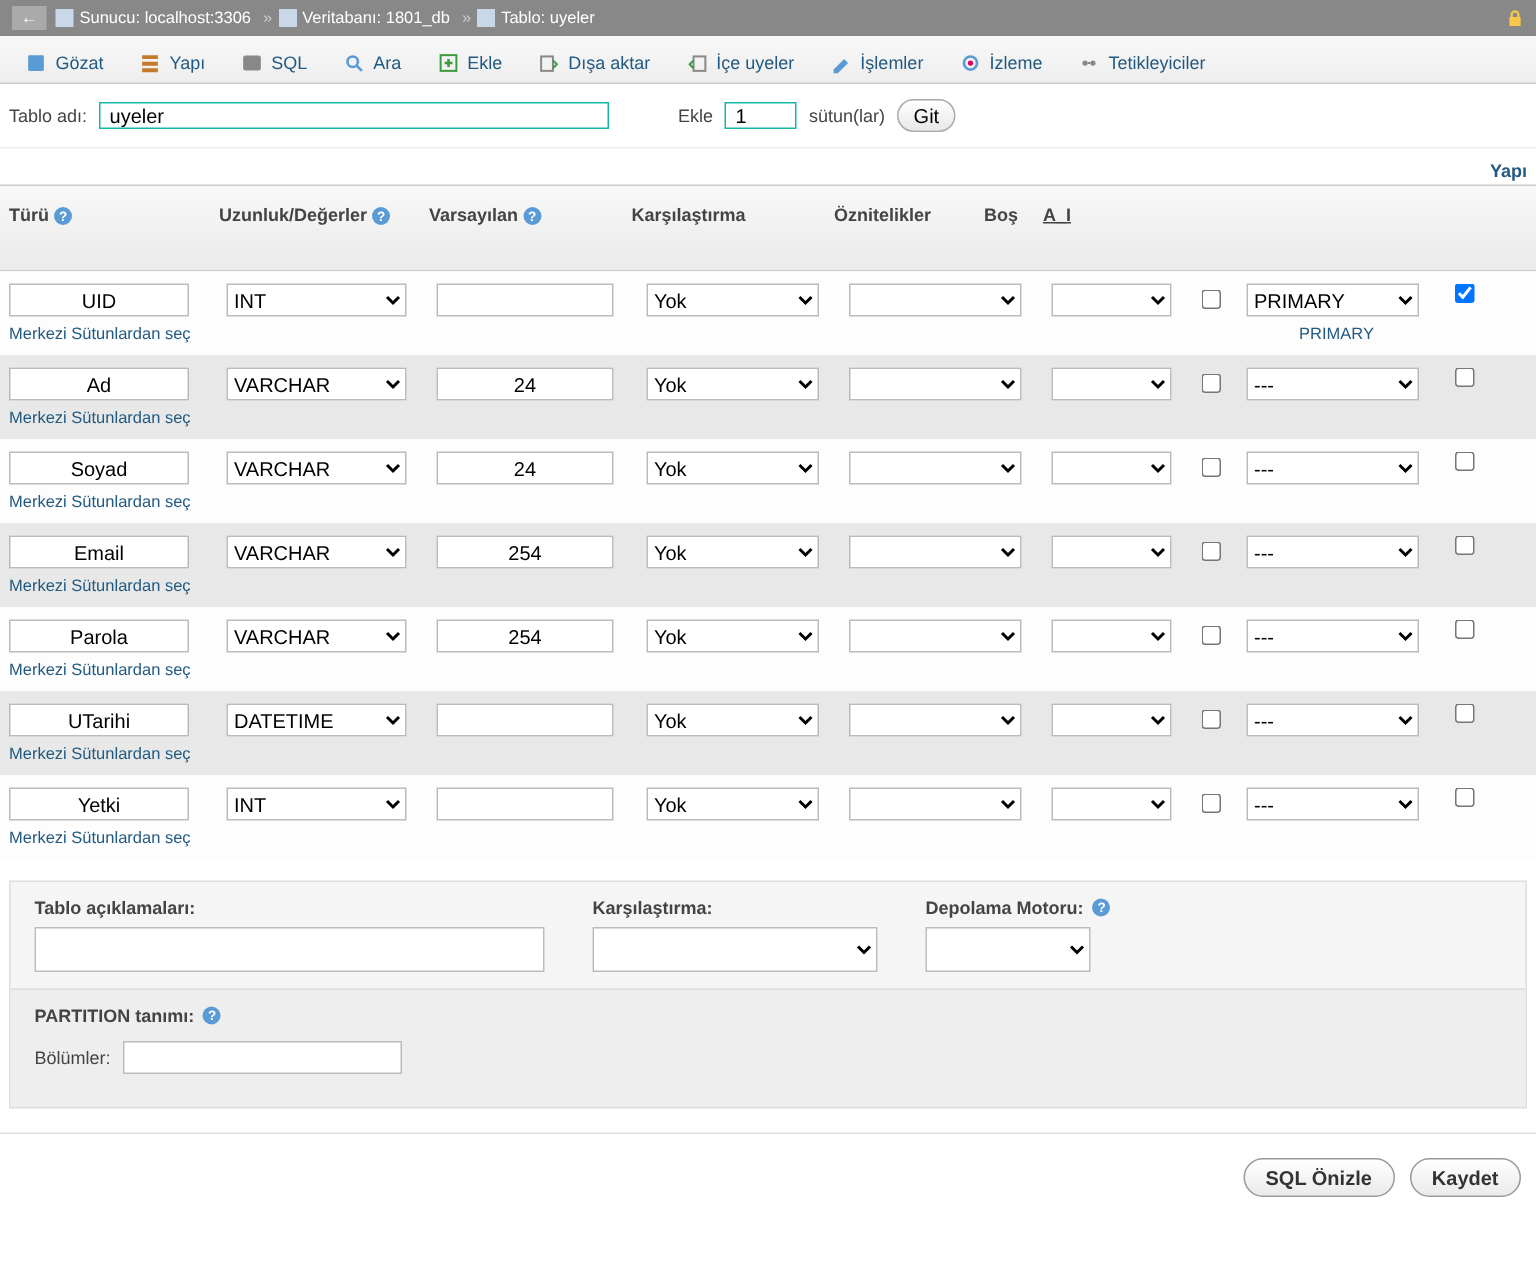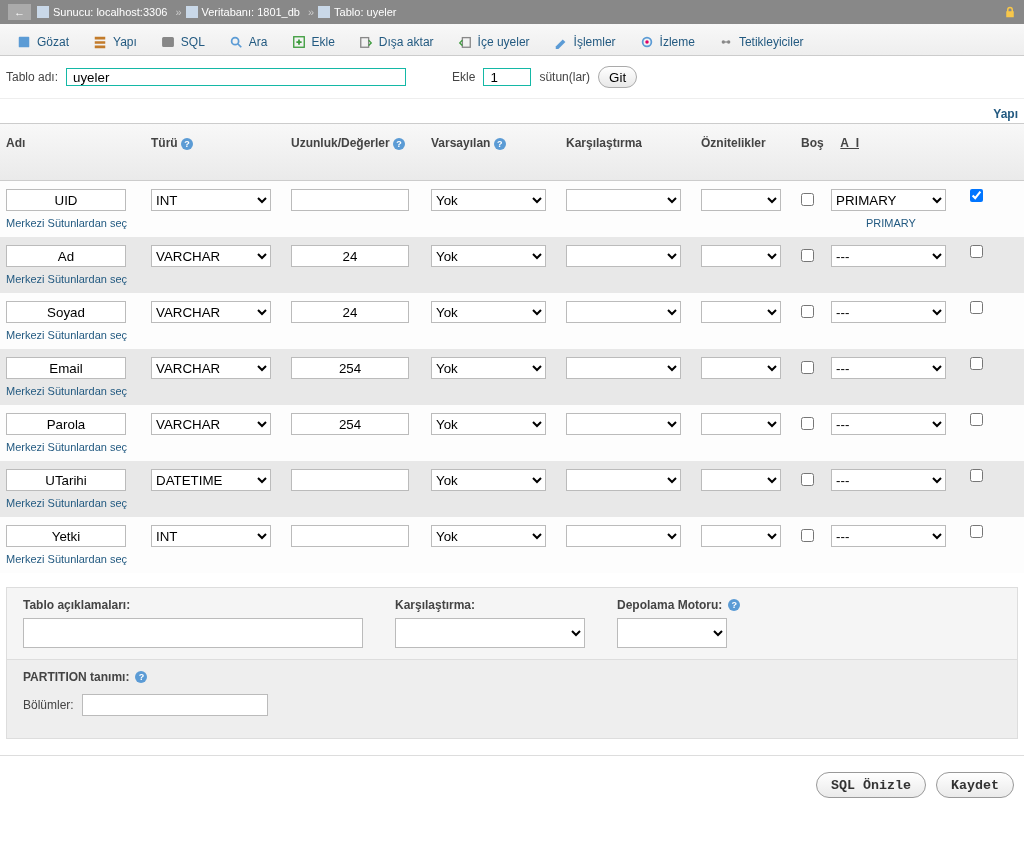--- a/index.html
+++ b/index.html
@@ -65,21 +65,21 @@
 .partition { padding:10px 16px; width:100%; background:#eee; border-top:1px solid #ddd;}
 .partition .lbl{font-weight:700; display:flex; align-items:center; gap:6px; margin-bottom:10px;}
 .part-row{display:flex; align-items:center; gap:8px; margin-bottom:12px;}
 .part-row select{width:124px; height:22px; border:1px solid #bbb;}
 .part-row input[type=text]{width:186px; height:22px; border:1px solid #bbb; padding:2px 6px;}
 .part-row .paren{font-size:14px;}
 .part-row2 input{width:48px; height:22px; border:1px solid #bbb;}
 
 
 .footer { display:flex; justify-content:flex-end; gap:10px; padding:16px 10px; border-top:1px solid #ddd; margin-top:16px;}
-.footer button { height:26px; padding:4px 14px; border:1px solid #999; border-radius:13px; background:linear-gradient(#fff,#eaeaea); font-weight:700; cursor:pointer; color:#333;font-family:Liberation Mono, monospace;}
+.footer button { height:26px; padding:4px 14px; border:1px solid #999; border-radius:13px; background:linear-gradient(#fff,#eaeaea); font-weight:700; cursor:pointer; color:#333;}
 
 
 .i-browse{ fill:#5b9bd5 } .i-struct{fill:#c27b2a} .i-sql{fill:#888}
 </style>
 </head>
 <body>
 
 <div class="breadcrumb-bar">
   <span class="back">←</span>
   <span class="bc-item">
@@ -180,21 +180,20 @@
   <label>Ekle</label>
   <input class="cols-input" type="text" value="1" style="">
   <span>sütun(lar)</span>
   <button class="go-btn">Git</button>
 </div>
 
 <div class="right-label">Yapı</div>
 
 <div class="grid">
   <div class="grid-header">
-    <div class="hcell w-name">Adı</div>
     <div class="hcell w-type">
       <span>Türü</span>
       <span class="help-icon">?</span>
     </div>
     <div class="hcell w-len">
       <span>Uzunluk/Değerler</span>
       <span class="help-icon">?</span>
     </div>
     <div class="hcell w-def">
       <span>Varsayılan</span>

